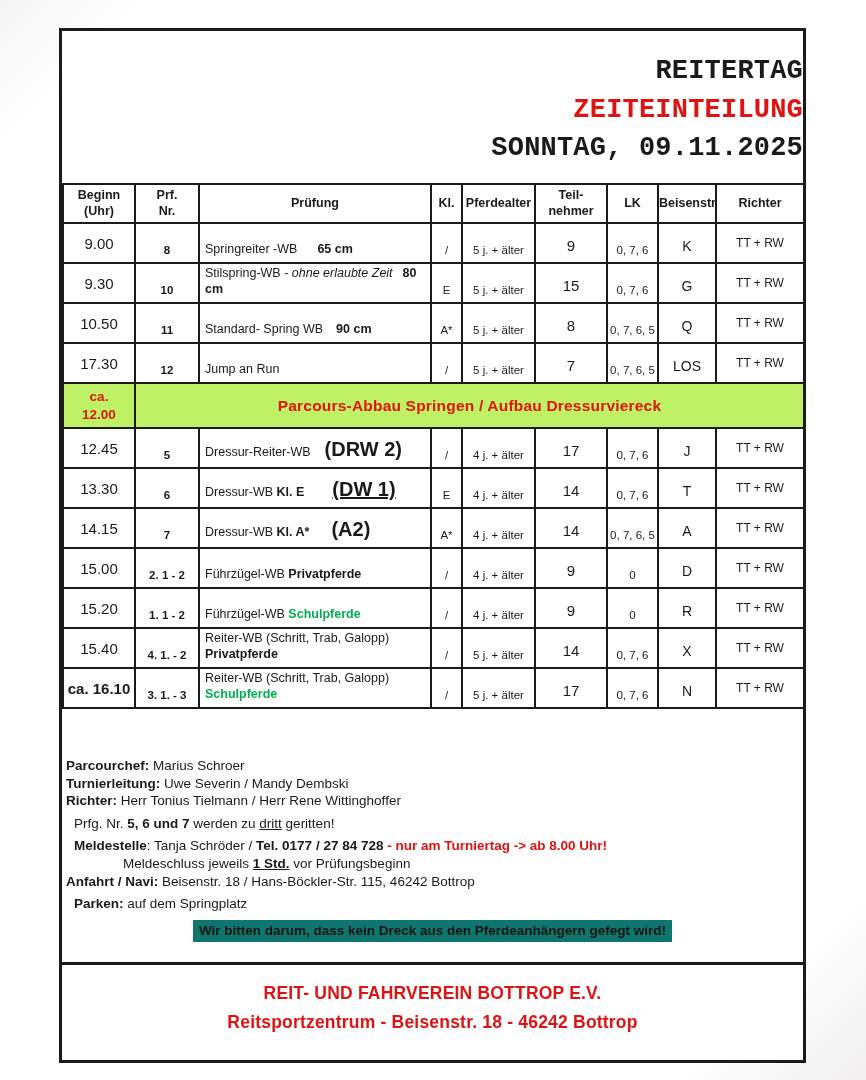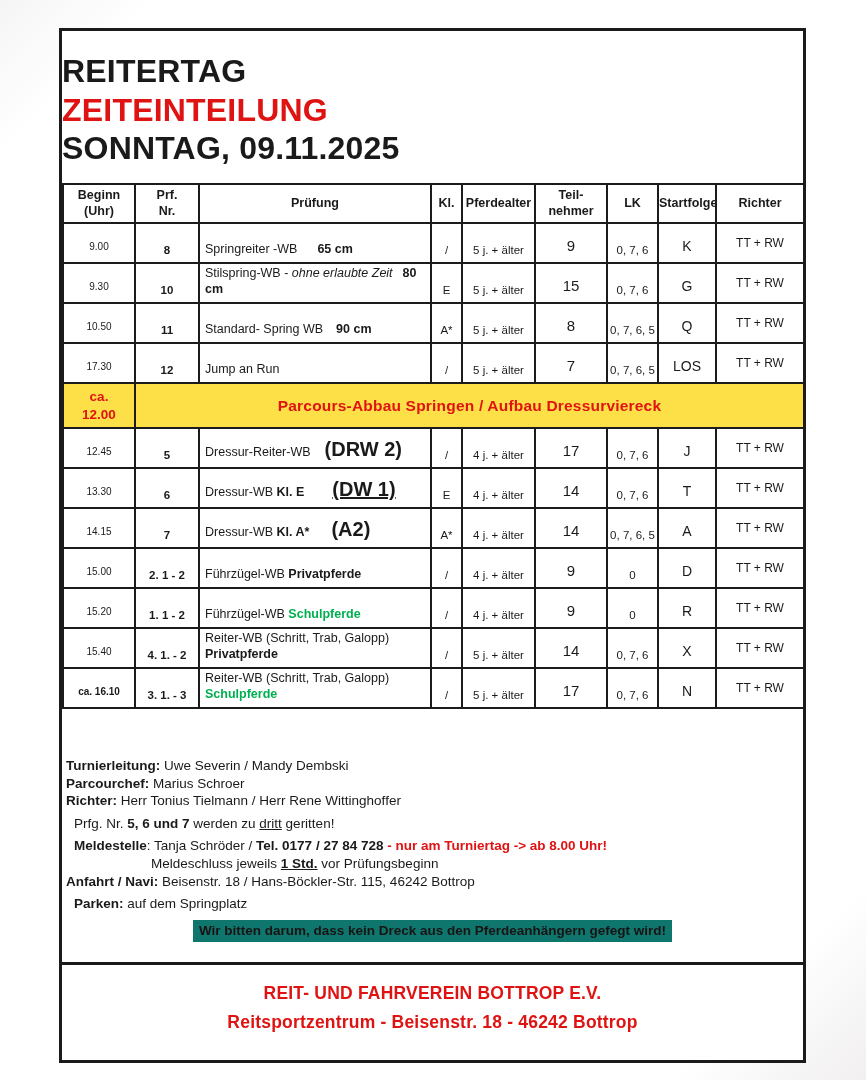--- a/index.html
+++ b/index.html
@@ -11,62 +11,62 @@
     overflow:hidden;
   }
   .page { position:relative; width:866px; height:1080px; }
 
   .outer-box {
     position:absolute; left:59px; top:28px; width:747px; height:1035px;
     border:3px solid #1b1b1b; background:#fff;
   }
 
   
-  .title-block { position:absolute; top:21px; left:0; right:0; text-align:left;
-                 font-weight:bold; font-size:32px; line-height:38.5px; letter-spacing:0.2px; }
+  .title-block { position:absolute; top:21px; left:0; right:0; text-align:right;
+                 font-weight:bold; font-size:27px; line-height:38.5px; letter-spacing:0.2px;font-family:Liberation Mono, monospace; }
   .title-red { color:#e01313; }
 
   
   table.schedule {
     position:absolute; top:152px; left:0; width:741px;
     border-collapse:collapse; table-layout:fixed;
   }
   table.schedule th, table.schedule td { border:2px solid #1b1b1b; overflow:hidden; }
   thead th {
     height:39px; font-size:12.5px; font-weight:bold; text-align:center;
     vertical-align:middle; white-space:pre-line; line-height:1.25;
   }
   tbody td { height:40px; text-align:center; vertical-align:bottom; padding-bottom:6px; font-size:11.5px; }
-  td.td-beginn  { font-size:10px; padding-bottom:10px; }
+  td.td-beginn  { font-size:15px; padding-bottom:10px; }
   td.td-beginn.bold { font-weight:bold; }
   td.td-prf     { font-weight:bold; font-size:11.5px; }
   td.td-pruefung{ text-align:left; padding-left:5px; font-size:12.5px; line-height:1.3; padding-bottom:5px; }
   td.td-teil    { font-size:15px; padding-bottom:8px; }
   td.td-start   { font-size:14px; padding-bottom:8px; }
   td.td-richter { font-size:12px; padding-bottom:12px; }
 
-  tr.banner-row td { background:#fde047; height:45px; vertical-align:middle; padding:0; }
+  tr.banner-row td { background:#bef264; height:45px; vertical-align:middle; padding:0; }
   td.td-banner-time  { color:#e01313; font-weight:bold; font-size:13.5px; line-height:1.3; text-align:center; }
   td.td-banner-label { color:#e01313; font-weight:bold; font-size:15.5px; text-align:center; letter-spacing:0.2px; }
 
   
   .seg-n {}
   .seg-b { font-weight:bold; }
   .seg-i { font-style:italic; }
   .seg-bl{ font-weight:bold; font-size:20px; }
   .seg-g { font-weight:bold; color:#00b050; }
   .seg-r { font-weight:bold; color:#e01313; }
   .seg-u { text-decoration:underline; }
   .seg-bu{ font-weight:bold; text-decoration:underline; }
 
   
   .notes { position:absolute; top:726px; left:4px; right:4px; font-size:13.5px; line-height:17.6px; }
   .note-line { white-space:nowrap; }
   .note-line.gap { margin-top:5px;margin-left:8px; }
-  .note-line.indent { margin-left:85px; }
+  .note-line.indent { margin-left:57px; }
 
   .warn-wrap { text-align:center; margin-top:7px; }
   .warn {
     display:inline-block; background:#0f766e; color:#181414;
     font-weight:bold; font-size:13.5px; padding:2px 6px; line-height:18px;
   }
 
   
   .rule { position:absolute; left:0; right:0; top:931px; height:3px; background:#1b1b1b; }
   .footer-block { position:absolute; top:948px; left:0; right:0; text-align:center;
@@ -101,21 +101,21 @@
           <th>Beginn
 (Uhr)</th>
           <th>Prf.
 Nr.</th>
           <th>Prüfung</th>
           <th>Kl.</th>
           <th>Pferdealter</th>
           <th>Teil-
 nehmer</th>
           <th>LK</th>
-          <th>Startfolge</th>
+          <th>Beisenstr</th>
           <th>Richter</th>
         </tr>
       </thead>
       <tbody>
           <tr>
             <td class="td-beginn">9.00</td>
             <td class="td-prf">8</td>
             <td class="td-pruefung"><span class="seg-n">Springreiter -WB</span><span class="seg-b" style="margin-left: 20px;">65 cm</span></td>
             <td class="td-kl">/</td>
             <td class="td-alter">5 j. + älter</td>
@@ -239,22 +239,22 @@
             <td class="td-teil">17</td>
             <td class="td-lk">0, 7, 6</td>
             <td class="td-start">N</td>
             <td class="td-richter">TT + RW</td>
           </tr>
         </tbody>
     </table>
 
     <div class="notes">
       <div>
+          <div class="note-line"><span class="seg-b">Parcourchef:</span><span class="seg-n"> Marius Schroer</span></div>
           <div class="note-line"><span class="seg-b">Turnierleitung:</span><span class="seg-n"> Uwe Severin / Mandy Dembski</span></div>
-          <div class="note-line"><span class="seg-b">Parcourchef:</span><span class="seg-n"> Marius Schroer</span></div>
           <div class="note-line"><span class="seg-b">Richter:</span><span class="seg-n"> Herr Tonius Tielmann / Herr Rene Wittinghoffer</span></div>
           <div class="note-line gap"><span class="seg-n">Prfg. Nr. </span><span class="seg-b">5, 6 und 7</span><span class="seg-n"> werden zu </span><span class="seg-u">dritt</span><span class="seg-n"> geritten!</span></div>
           <div class="note-line gap"><span class="seg-b">Meldestelle</span><span class="seg-n">: Tanja Schröder / </span><span class="seg-b">Tel. 0177 / 27 84 728 </span><span class="seg-r">- nur am Turniertag -&gt; ab 8.00 Uhr!</span></div>
           <div class="note-line indent"><span class="seg-n">Meldeschluss jeweils </span><span class="seg-bu">1 Std.</span><span class="seg-n"> vor Prüfungsbeginn</span></div>
           <div class="note-line"><span class="seg-b">Anfahrt / Navi:</span><span class="seg-n"> Beisenstr. 18 / Hans-Böckler-Str. 115, 46242 Bottrop</span></div>
           <div class="note-line gap"><span class="seg-b">Parken:</span><span class="seg-n"> auf dem Springplatz</span></div>
         </div>
       <div class="warn-wrap">
         <span class="warn">Wir bitten darum, dass kein Dreck aus den Pferdeanhängern gefegt wird!</span>
       </div>

